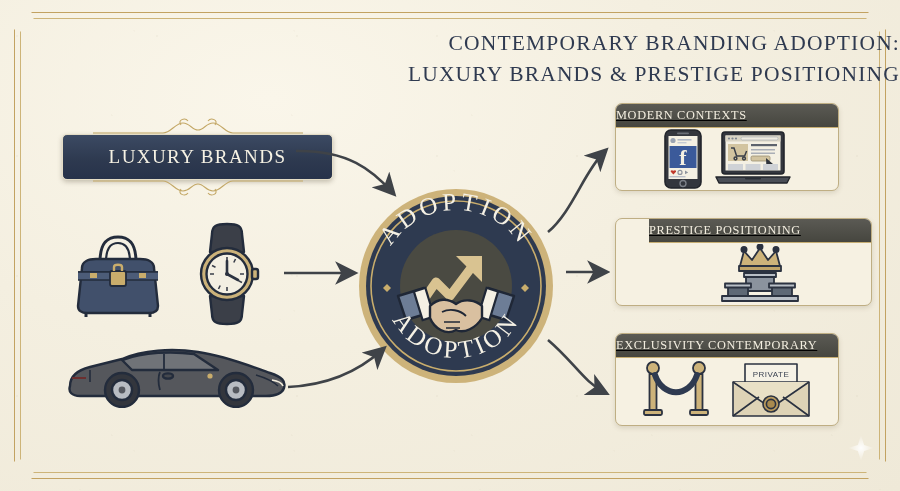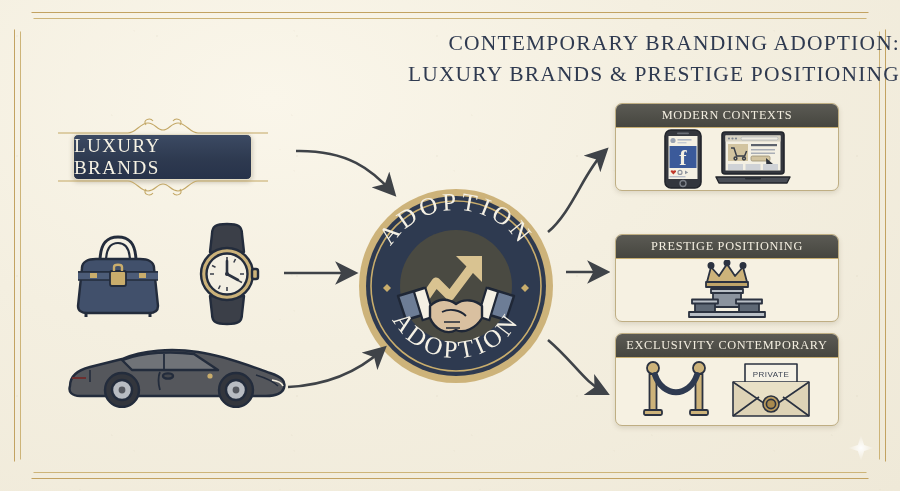--- a/index.html
+++ b/index.html
@@ -28,43 +28,43 @@
   .sparkle{position:absolute;width:26px;height:26px;right:26px;bottom:30px;
     background:radial-gradient(circle,rgba(255,255,255,.95) 0%,rgba(255,255,255,0) 70%);
     clip-path:polygon(50% 0,62% 38%,100% 50%,62% 62%,50% 100%,38% 62%,0 50%,38% 38%);}
 
   
   #title{position:absolute;left:0;right:0;top:28px;text-align:right;color:#2f3a50;
     font-size:21.5px;letter-spacing:.055em;line-height:1.42;font-weight:400;}
   #title .l2{display:block;}
 
   
-  #plaque{position:absolute;left:62px;top:134px;width:179px;height:46px;margin-left:11px;}
+  #plaque{position:absolute;left:62px;top:134px;width:271px;height:46px;}
   #plaque .box{position:absolute;inset:0;background:linear-gradient(180deg,#3c4a63 0%,#2e3a50 55%,#27324a 100%);
     border-radius:5px;border:1px solid #e3dcc6;box-shadow:0 2px 5px rgba(60,50,30,.28);
     display:flex;align-items:center;justify-content:center;}
   #plaque .txt{color:#f6f2e4;font-size:19px;letter-spacing:.075em;}
   .flourish{position:absolute;left:50%;transform:translateX(-50%);width:210px;height:22px;}
   .flourish.top{top:-20px;}
   .flourish.bot{bottom:-20px;transform:translateX(-50%) scaleY(-1);}
 
   
   #emblem{position:absolute;left:356px;top:186px;width:200px;height:200px;}
   #emblem svg{display:block;}
 
   
   .panel{position:absolute;left:615px;width:222px;background:#f6f1e2;
     border:1.4px solid #bfae83;border-radius:7px;overflow:hidden;
     box-shadow:0 2px 5px rgba(90,75,45,.16);}
   .panel .hdr{height:23px;background:linear-gradient(180deg,#5b5a54 0%,#46463f 100%);
-    border-bottom:1.6px solid #c7ae72;display:flex;align-items:center;justify-content:center;}
+    border-bottom:1.6px solid #c7ae72;display:flex;align-items:center;text-decoration:underline;}
   .panel .hdr span{color:#f3eee0;font-size:12.3px;letter-spacing:.055em;}
   .panel .body{height:calc(100% - 25px);display:flex;align-items:center;justify-content:center;gap:10px;}
   #panel1{top:103px;height:86px;}
-  #panel2{top:234px;height:86px;}
+  #panel2{top:218px;height:86px;padding-left:33px;}
   #panel3{top:333px;height:91px;}
 
   
   .prod{position:absolute;}
   #bag{left:70px;top:228px;}
   #watch{left:186px;top:222px;}
   #car{left:60px;top:340px;}
 
   #arrows{position:absolute;inset:0;pointer-events:none;}
   .invisible-text{position:absolute;width:1px;height:1px;overflow:hidden;opacity:0;}

